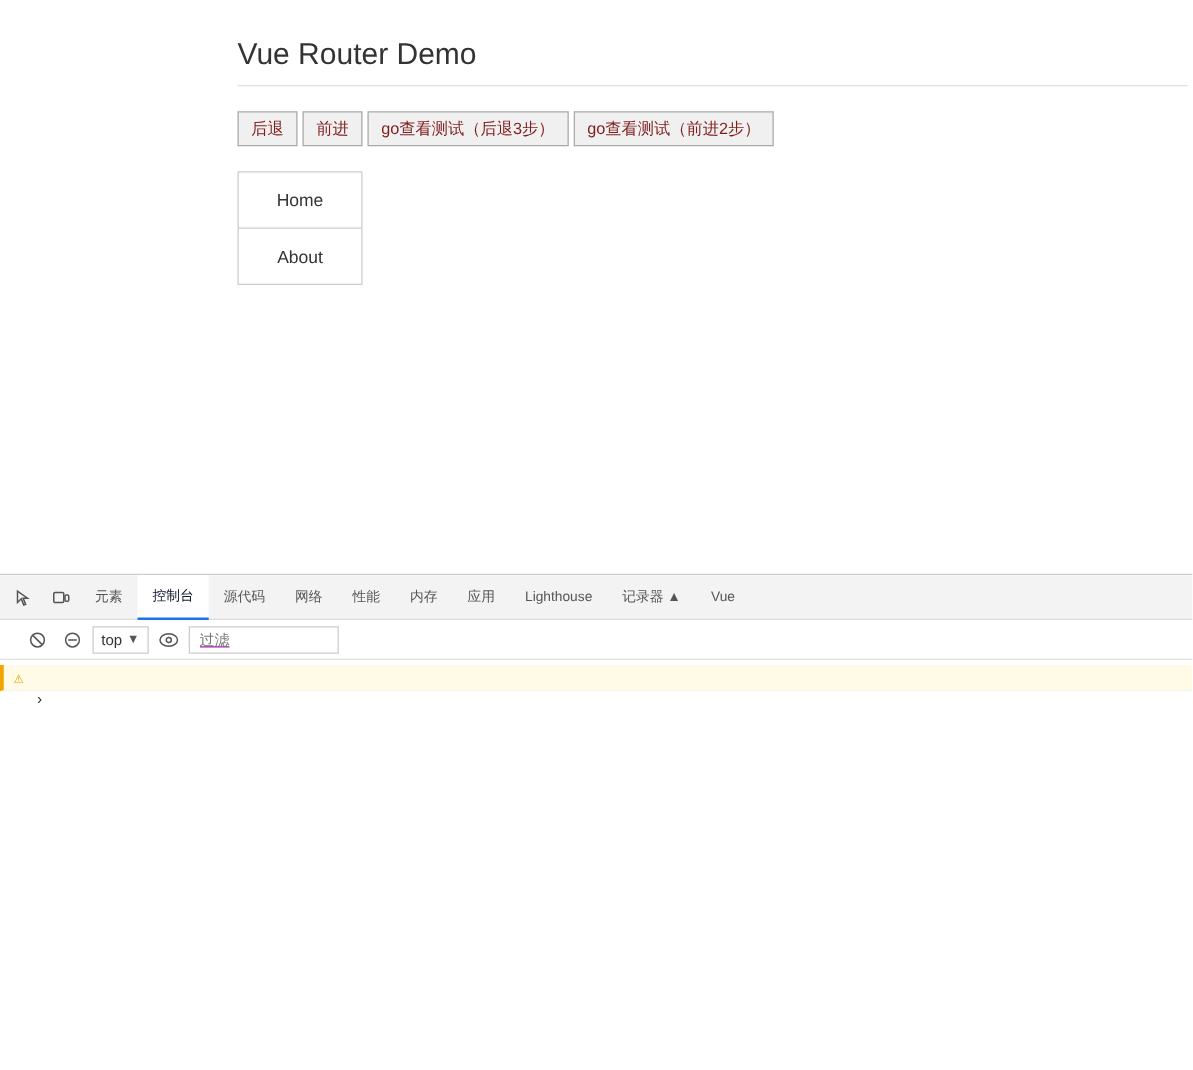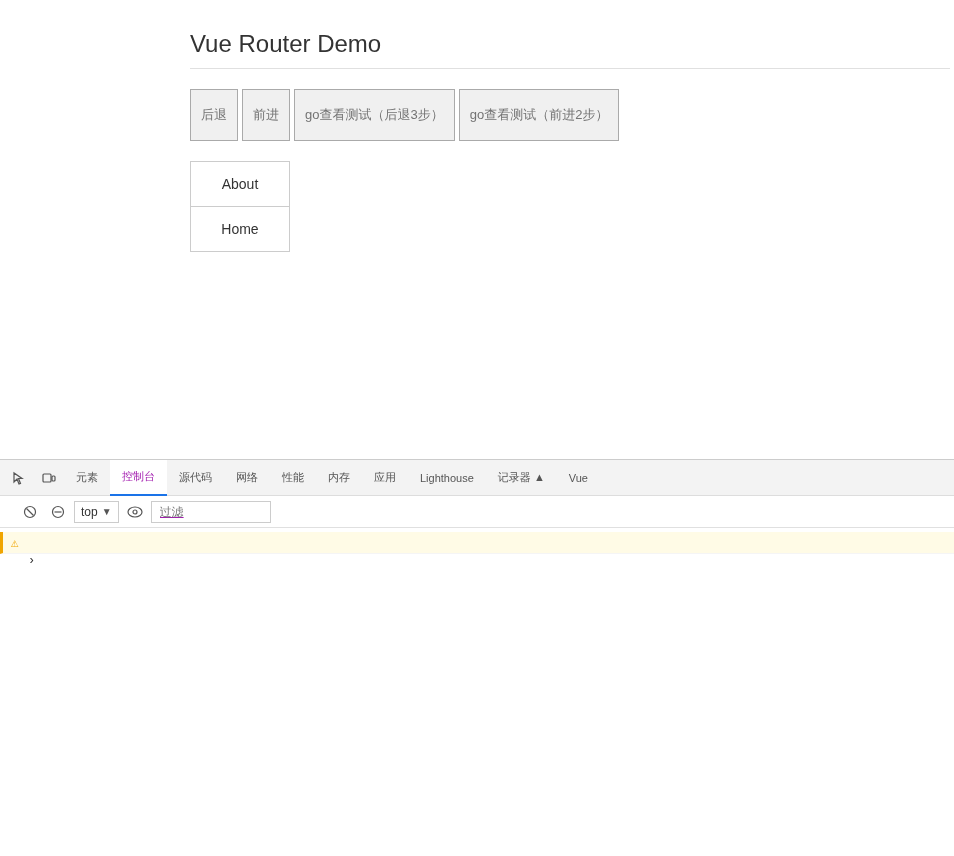--- a/index.html
+++ b/index.html
@@ -24,26 +24,26 @@
       width: 760px;
     }
 
     .button-row {
       display: flex;
       gap: 4px;
       margin-bottom: 20px;
     }
 
     .nav-btn {
-      padding: 16px 10px;
+      padding: 4px 10px;
       border: 1px solid #aaa;
       background: #f0f0f0;
       cursor: pointer;
       font-size: 13px;
-      color: #737373;
+      color: #7f1d1d;
     }
 
     .nav-box {
       border: 1px solid #ccc;
       width: 100px;
       display: flex;
       flex-direction: column;
     }
 
     .nav-box-item {
@@ -97,21 +97,21 @@
       cursor: pointer;
       border: none;
       background: none;
       white-space: nowrap;
       height: 36px;
       display: flex;
       align-items: center;
     }
 
     .devtools-tab.active {
-      color: #a21caf;
+      color: #0f172a;
       border-bottom: 2px solid #1a73e8;
       background: #fff;
     }
 
     .devtools-tab-right {
       margin-left: auto;
     }
 
     .devtools-toolbar {
       display: flex;
@@ -219,22 +219,22 @@
   <h1 class="page-title">Vue Router Demo</h1>
 
   <div class="button-row">
     <button class="nav-btn">后退</button>
     <button class="nav-btn">前进</button>
     <button class="nav-btn">go查看测试（后退3步）</button>
     <button class="nav-btn">go查看测试（前进2步）</button>
   </div>
 
   <div class="nav-box">
+    <div class="nav-box-item">Home</div>
     <div class="nav-box-item">About</div>
-    <div class="nav-box-item">Home</div>
   </div>
 </div>
 
 <div id="devtools-panel">
 
   <div class="devtools-tabs">
     <button class="devtools-icon-btn" title="Inspect">
 
       <svg width="14" height="14" viewBox="0 0 14 14" fill="none">
         <polygon points="2,2 2,11 5,8 7,13 8.5,12.5 6.5,7.5 10,7.5" stroke="#555" stroke-width="1.2" fill="none"></polygon>

